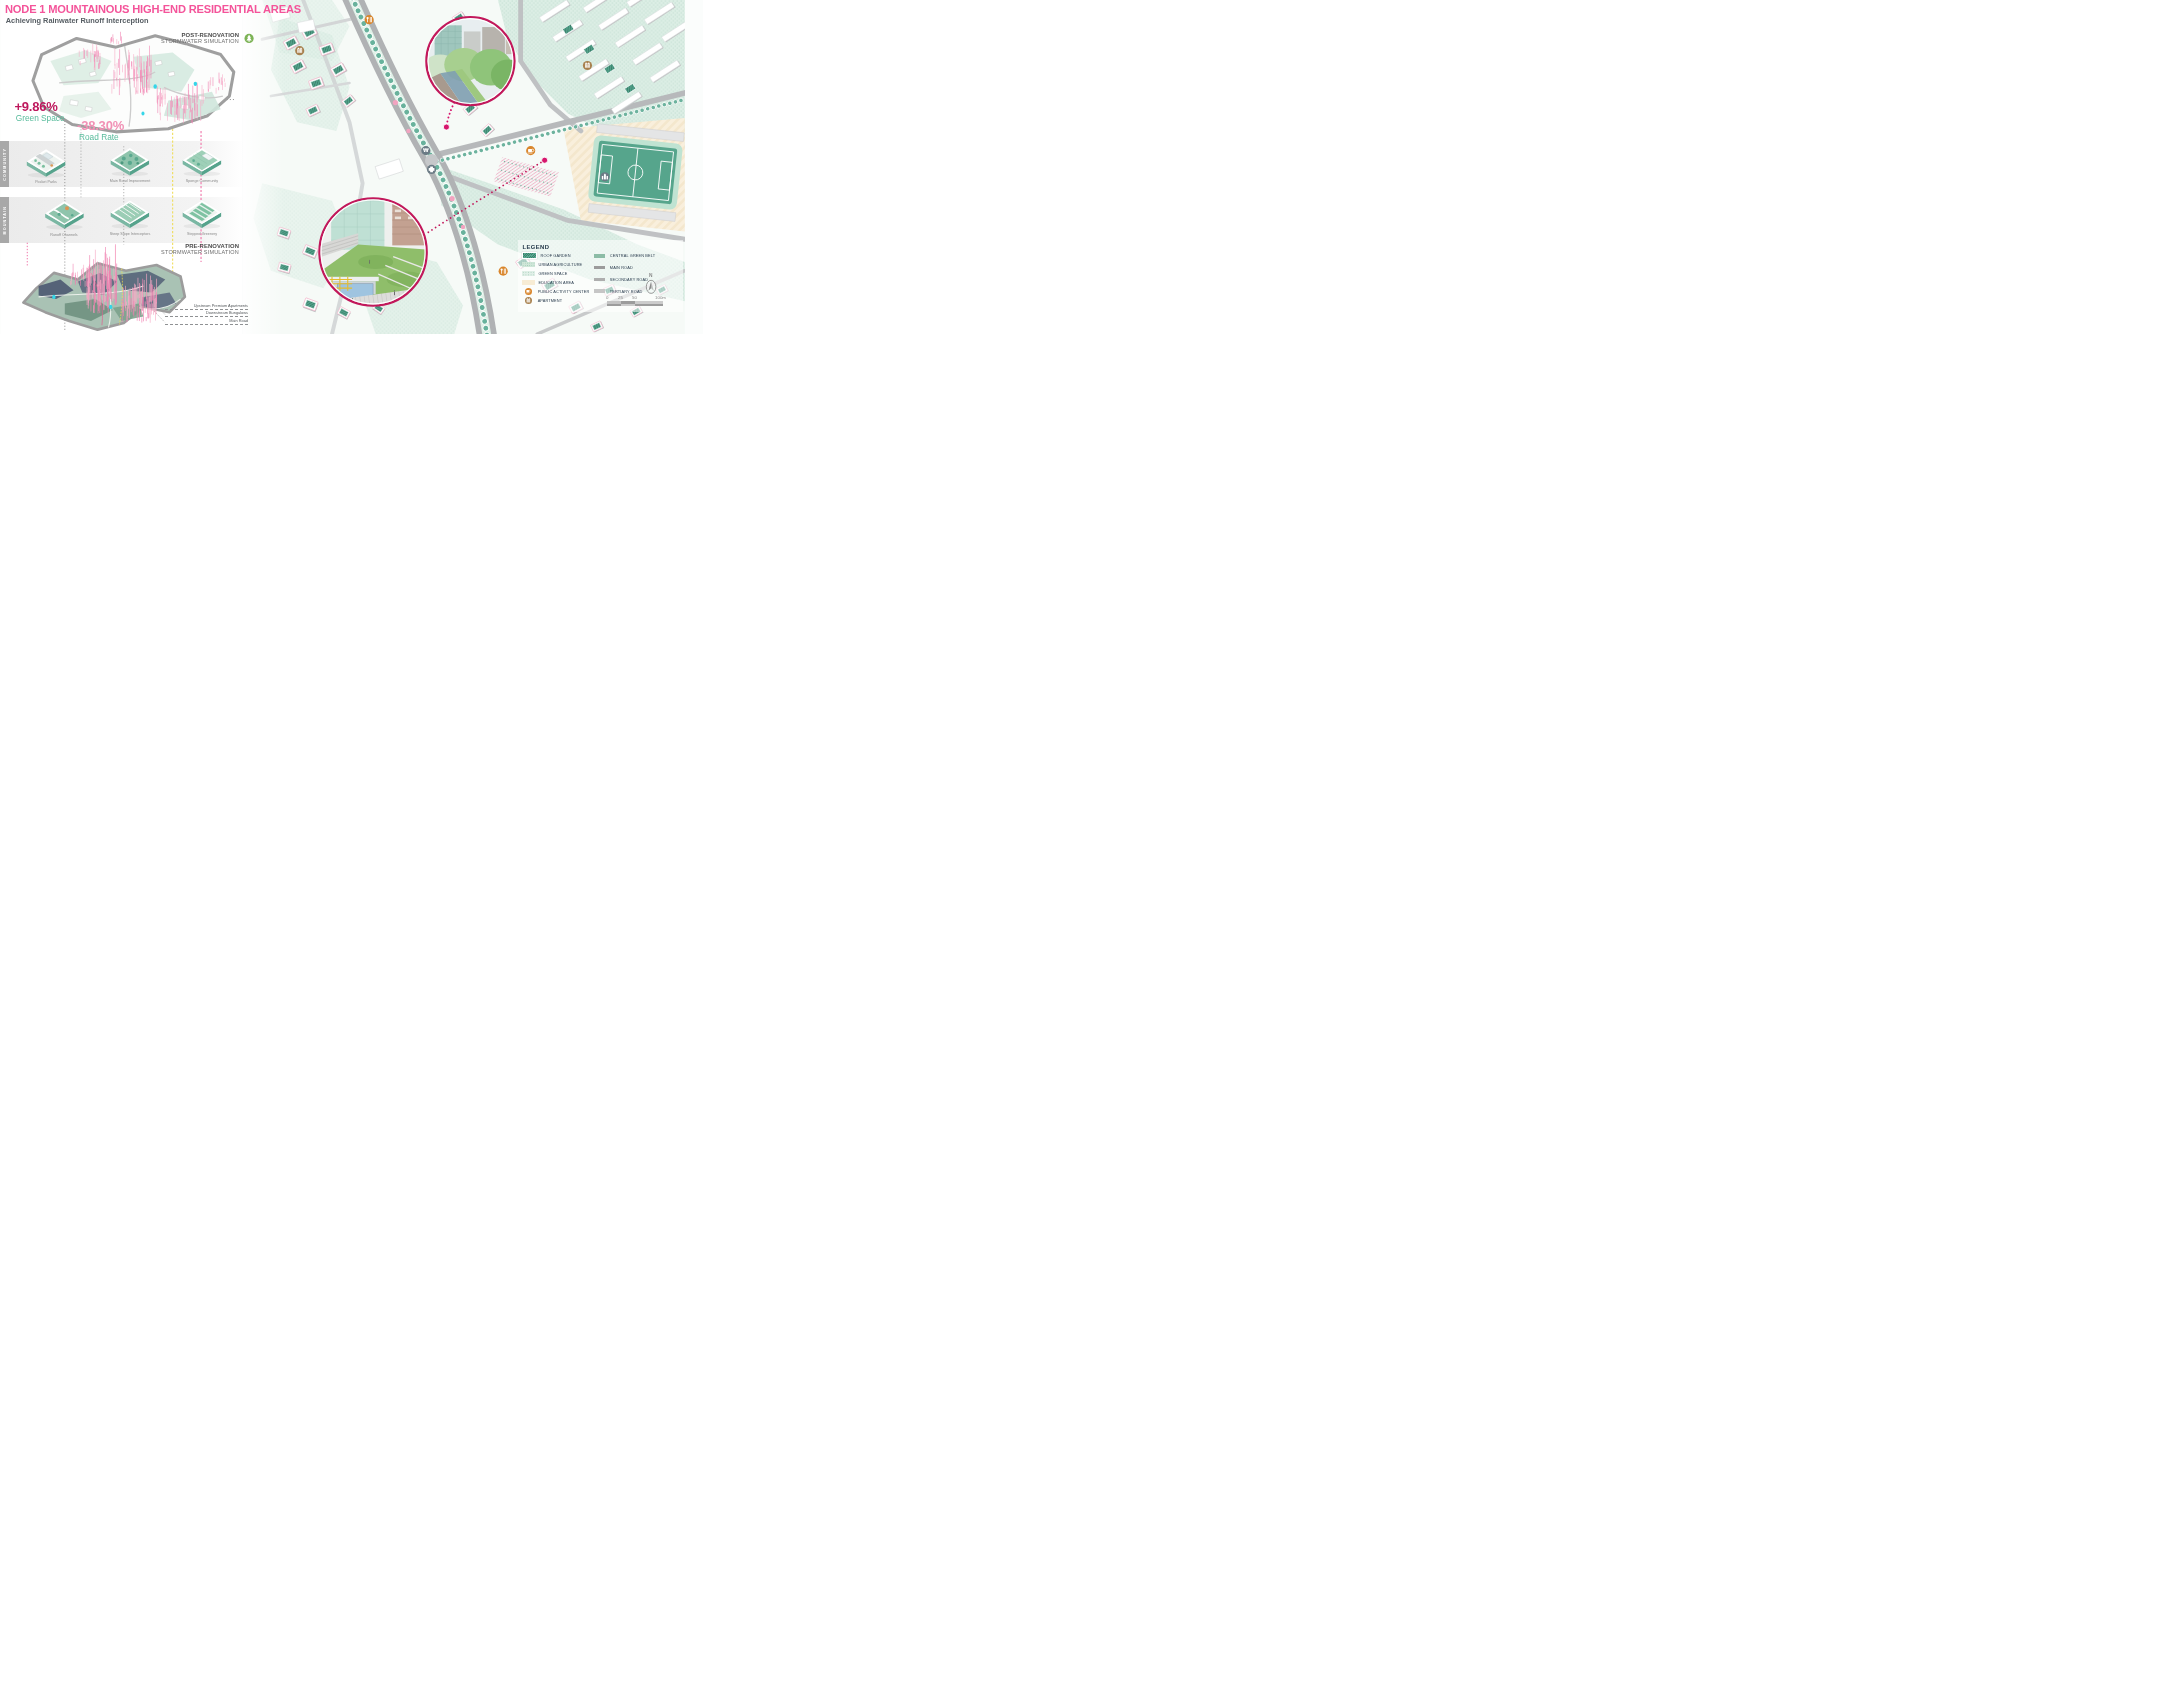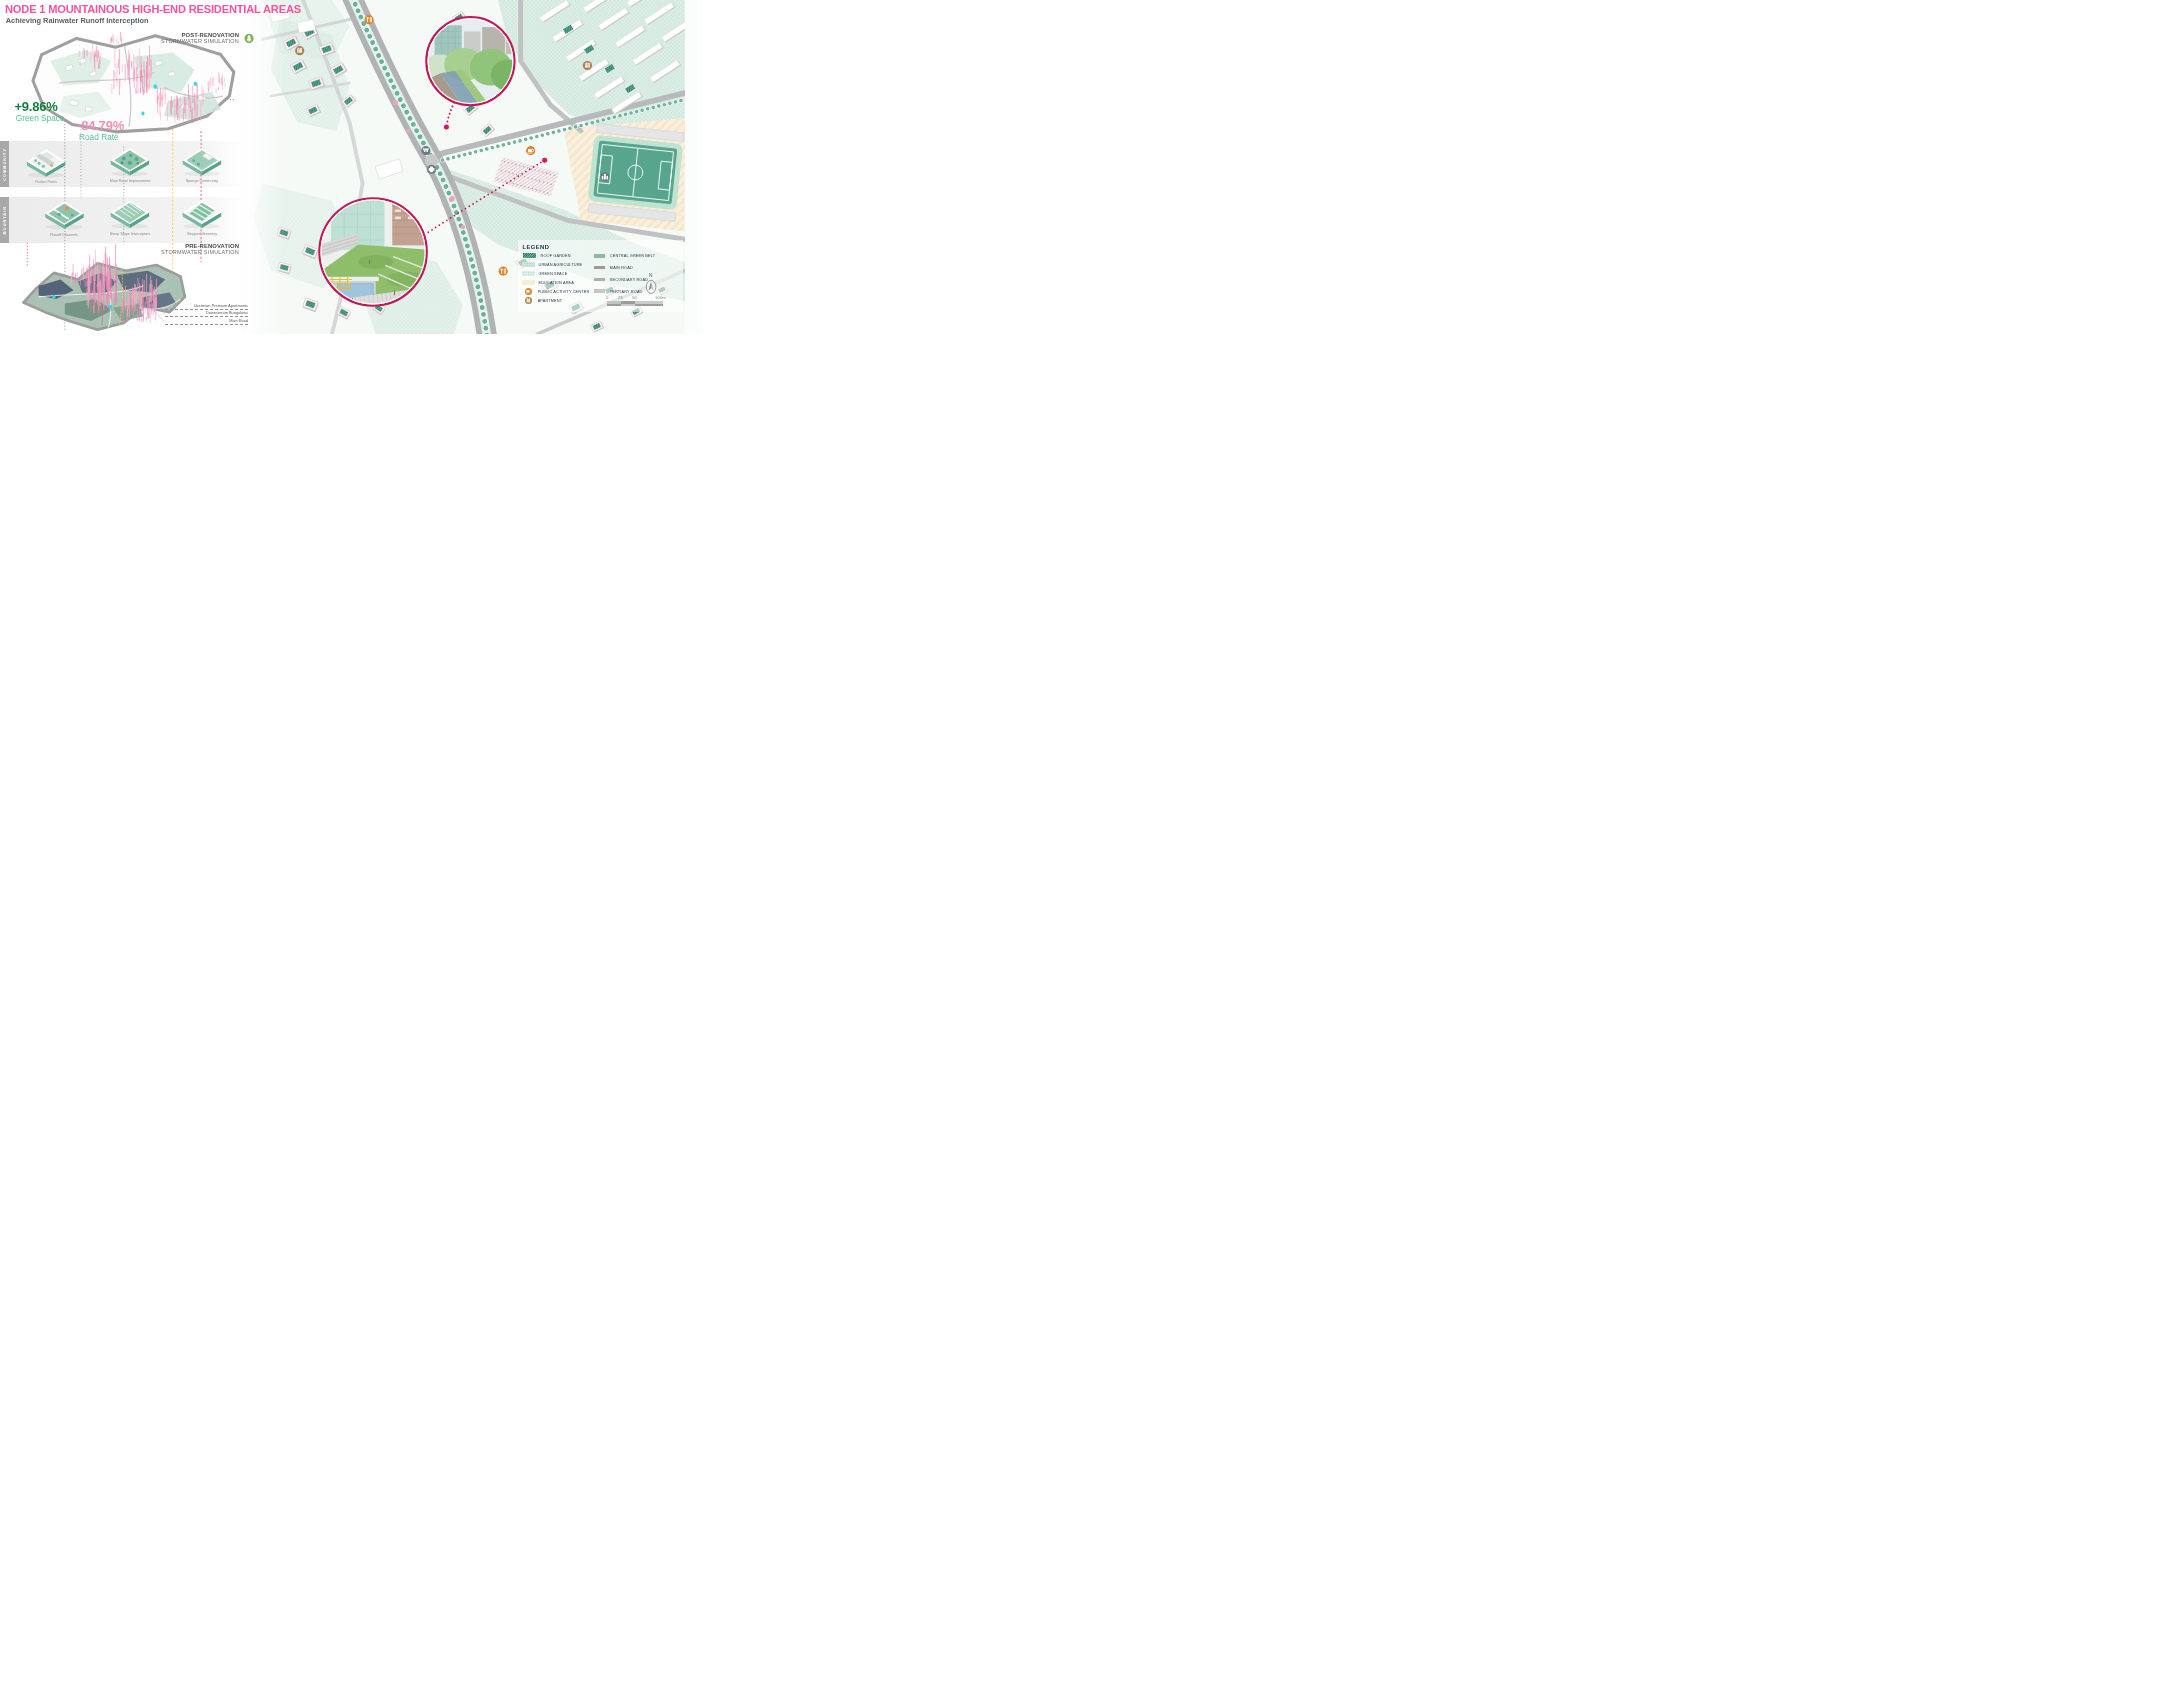--- a/index.html
+++ b/index.html
@@ -889,23 +889,23 @@
 
   <div class="abs sim-header" style="left:130px;top:32px">
     <div class="sim-h1">POST-RENOVATION</div>
     <div class="sim-h2">STORMWATER SIMULATION</div>
   </div>
   <div class="abs sim-header" style="left:130px;top:243px">
     <div class="sim-h1">PRE-RENOVATION</div>
     <div class="sim-h2">STORMWATER SIMULATION</div>
   </div>
 
-  <div class="abs stat-val" style="left:14.4px;top:99px;color:#15803d">+9.86%</div>
+  <div class="abs stat-val" style="left:14.4px;top:99px;color:#be185d">+9.86%</div>
   <div class="abs stat-lab" style="left:15.7px;top:113px;color:#57bb9b">Green Space</div>
-  <div class="abs stat-val" style="left:77px;top:118px;color:#f191b5">-84.79%</div>
+  <div class="abs stat-val" style="left:77px;top:118px;color:#f191b5">-38.30%</div>
   <div class="abs stat-lab" style="left:79px;top:132px;color:#57bb9b">Road Rate</div>
 
   <div class="abs iso-label" style="left:46px;top:180px">Pocket Parks</div>
   <div class="abs iso-label" style="left:130px;top:179px">Main Road Improvement</div>
   <div class="abs iso-label" style="left:202px;top:179px">Sponge Community</div>
   <div class="abs iso-label" style="left:64px;top:233px">Runoff Channels</div>
   <div class="abs iso-label" style="left:130px;top:232px">Steep Slope Interceptors</div>
   <div class="abs iso-label" style="left:202px;top:232px">Stepped Greenery</div>
 
   <div class="abs ann" style="top:303px">Upstream Premium Apartments</div>

